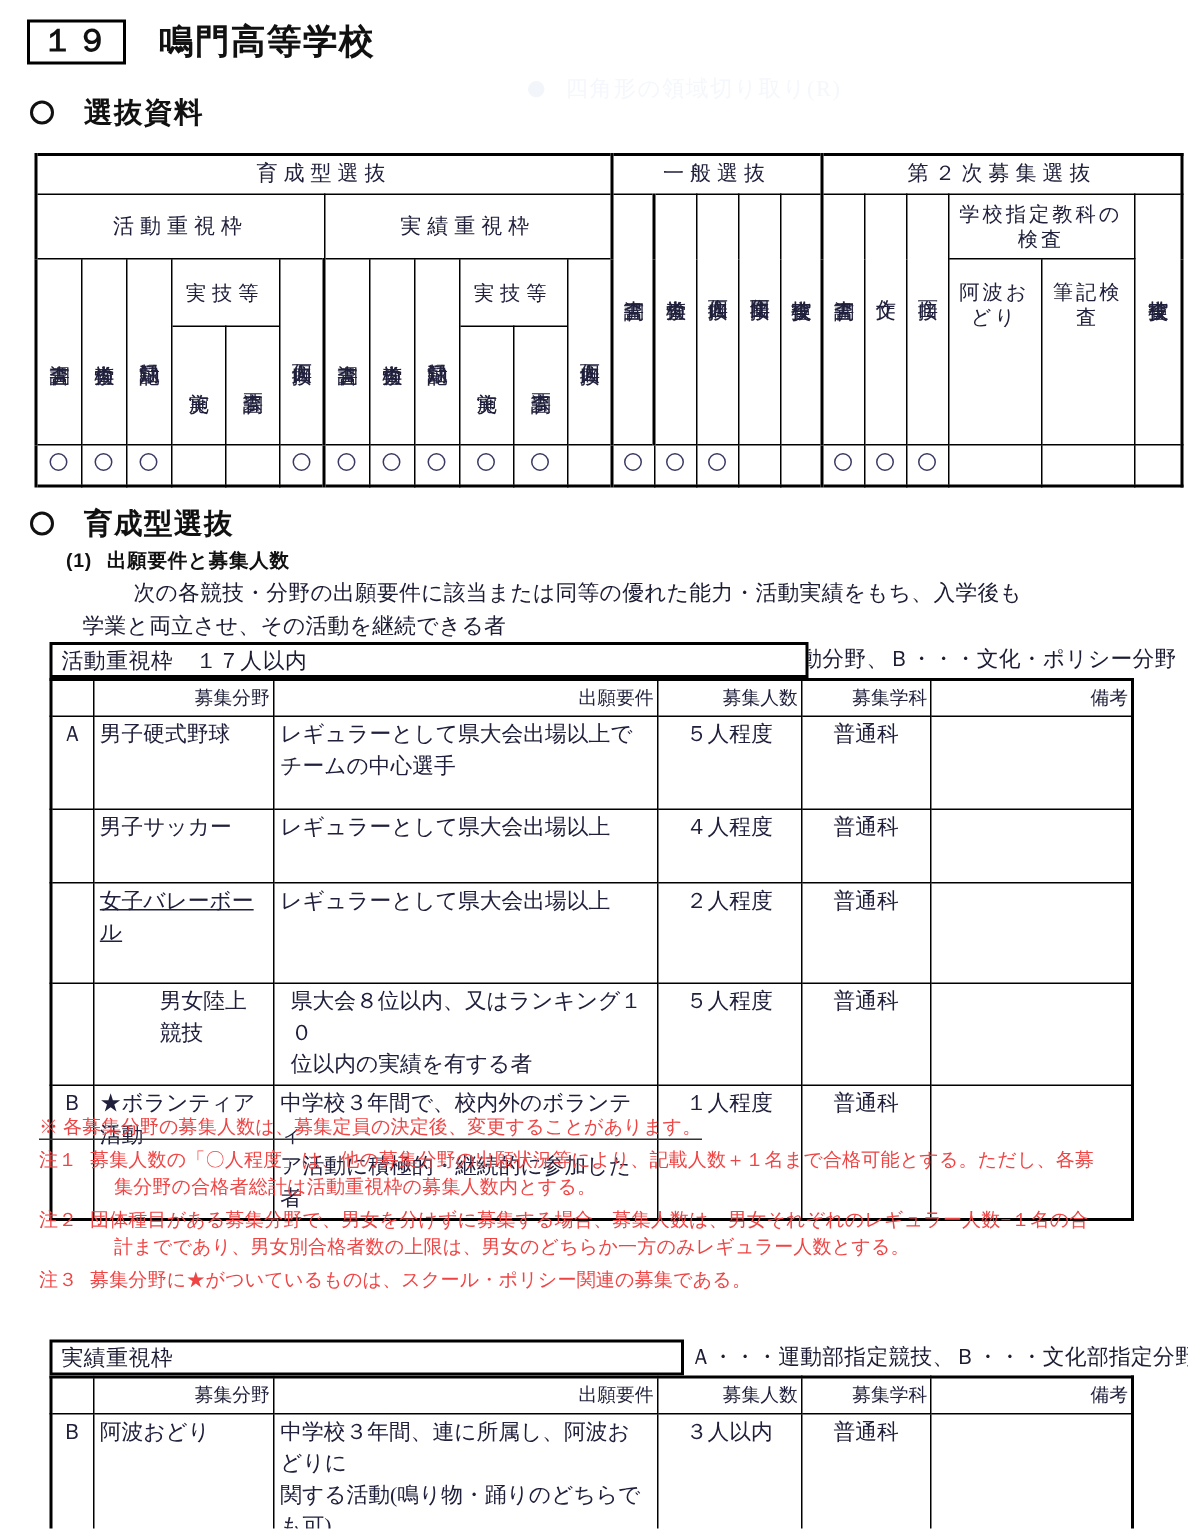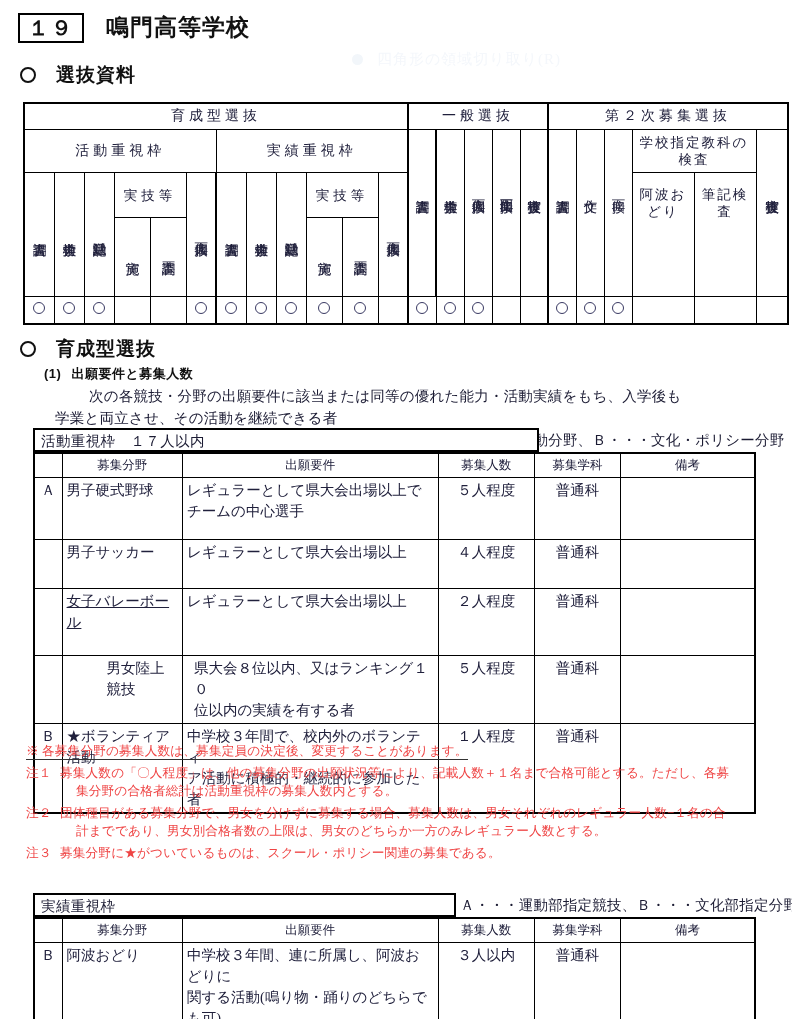--- a/index.html
+++ b/index.html
@@ -202,21 +202,21 @@
   }
   .t2 td {
     border: 1px solid #000;
     vertical-align: top;
     font-size: 14.5px;
     color: #20203c;
     padding: 2px 4px;
     line-height: 21px;
   }
   .t2 thead td {
-    text-align: center;
+    text-align: right;
     font-size: 12.5px;
     height: 18px;
     padding: 1px 2px;
     border-bottom: 1.8px solid #000;
     vertical-align: middle;
   }
   .t2 td.ctr { text-align: center; }
   .t2 td.dashtop { border-top: 1.4px dashed #000; }
   .t2 td.nodash { border-top: 1px solid #fff; }
   .t2 .cat { text-align: center; font-size: 14.5px; }

